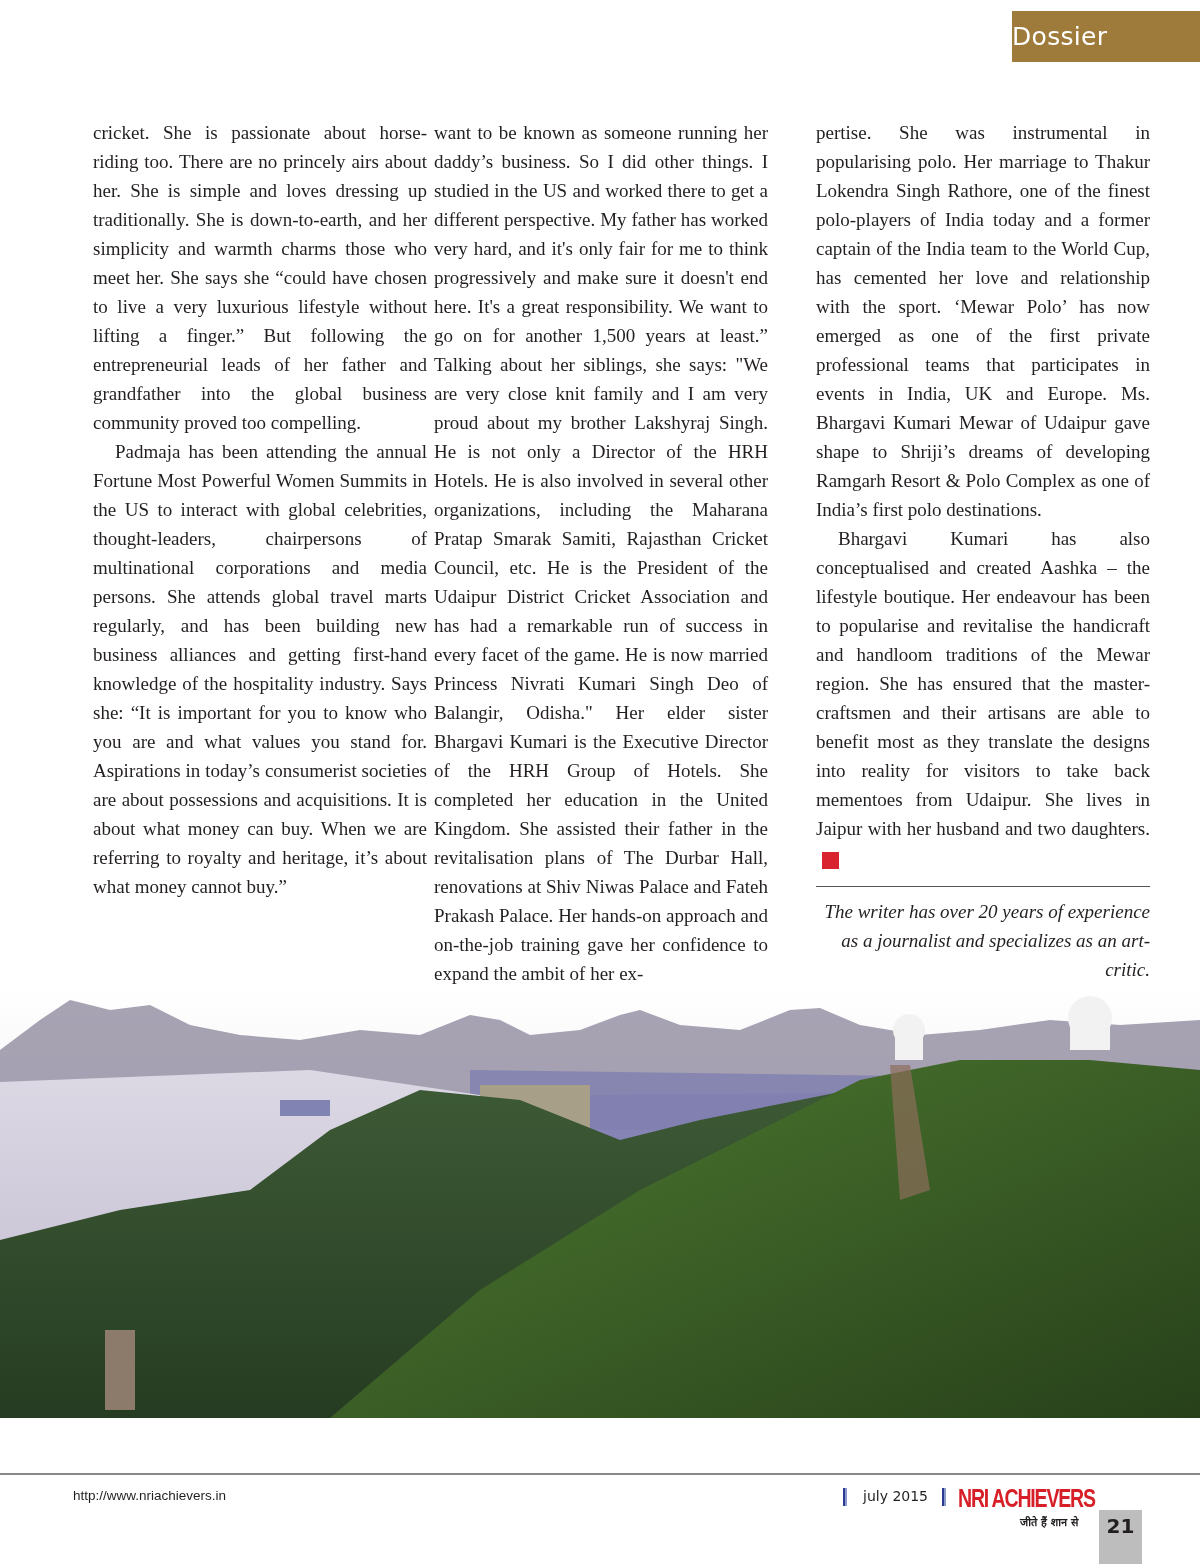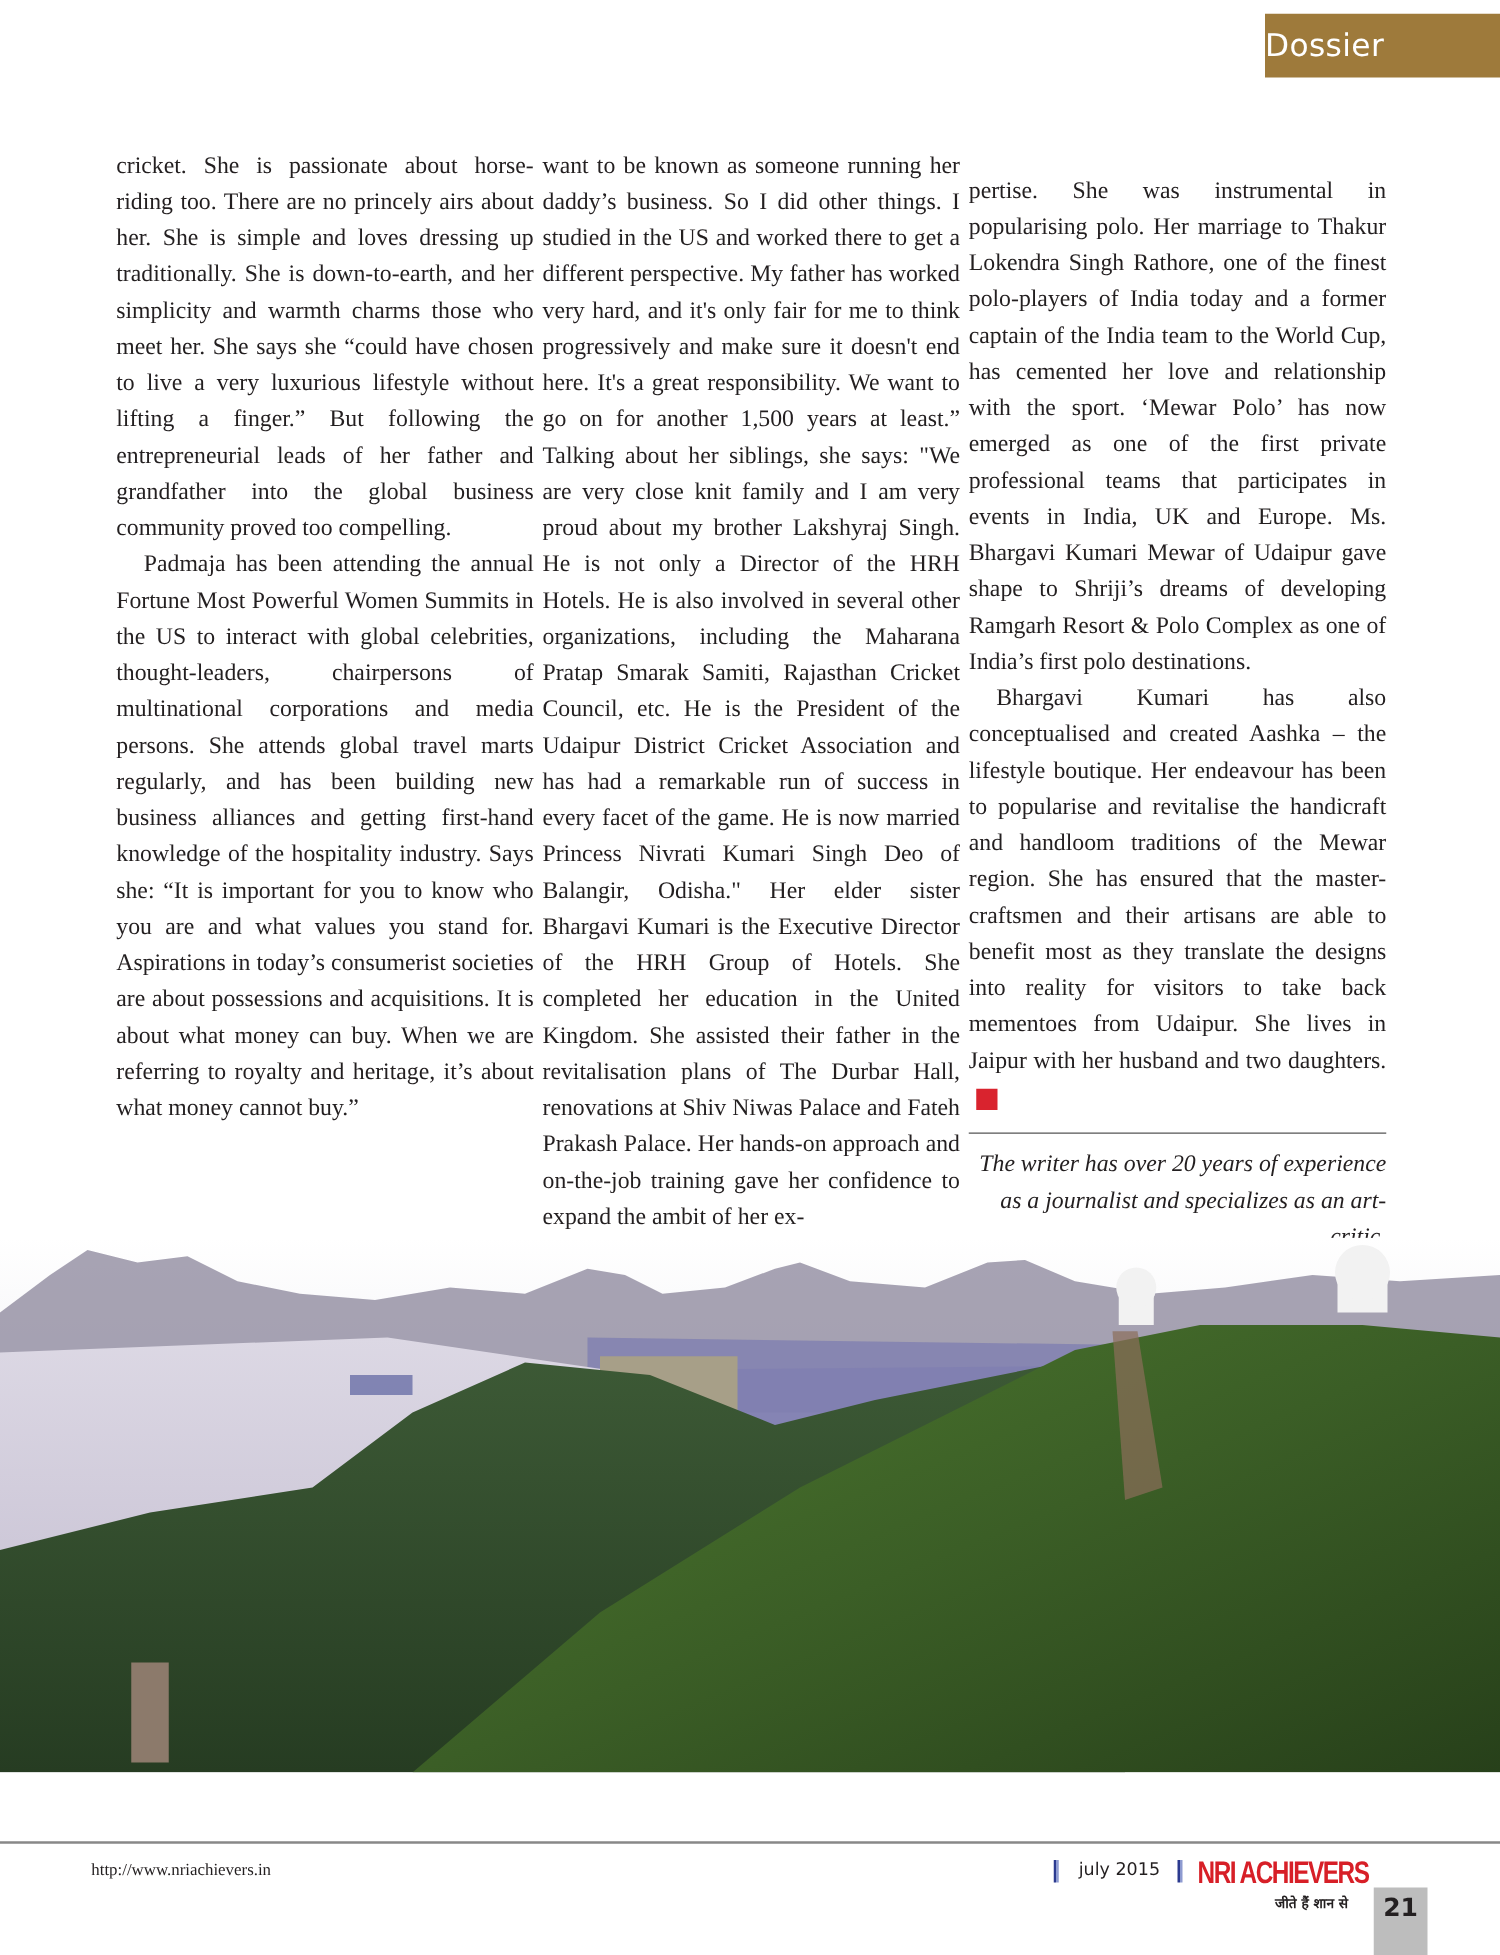--- a/index.html
+++ b/index.html
@@ -10,21 +10,21 @@
     position: absolute; left: 1012px; top: 11px; width: 188px; height: 51px;
     background: #9e7a3b; color: #ffffff;
     font-family: "DejaVu Sans", "Liberation Sans", sans-serif; font-size: 25px;
     line-height: 51px; letter-spacing: 0.3px;
   }
 
   .columns { position: absolute; top: 118px; left: 73px; width: 1054px; height: 880px; }
   .col { position: absolute; top: 0; width: 334px; }
   .col-1 { left: 0; margin-left: 20px; }
   .col-2 { left: 361px; }
-  .col-3 { left: 702px; margin-top: 20px; }
+  .col-3 { left: 743px; }
 
   .col p {
     font-size: 19px; line-height: 29px; text-align: justify;
     hyphens: manual;
   }
   .col p.indent { text-indent: 22px; }
 
   .end-mark {
     display: inline-block; width: 17px; height: 17px; background: #d9232e; color: #fff;
     font-style: italic; font-weight: bold; font-size: 15px; line-height: 17px; text-align: center;
@@ -35,21 +35,21 @@
   .rule { border: 0; border-top: 1.5px solid #555; margin: 14px 0 10px; }
   .bio { text-align: right; font-style: italic; font-size: 19px; line-height: 29px; }
 
   
   .photo { position: absolute; left: 0; top: 990px; width: 1200px; height: 428px; overflow: hidden; }
   .photo svg { display: block; }
 
   .footer-rule { position: absolute; left: 0; top: 1473px; width: 1200px; height: 2px; background: #888; }
   .footer-url {
     position: absolute; left: 73px; top: 1488px;
-    font-family: Liberation Serif, serif; font-size: 13.5px; color: #231f20;
+    font-family: Liberation Sans, sans-serif; font-size: 13.5px; color: #231f20;
   }
   .footer-right { position: absolute; top: 1484px; left: 843px; height: 80px; }
   .bar-mark { position: absolute; top: 4px; width: 4px; height: 18px; background: linear-gradient(90deg, #2b3a8f 0 50%, #8d9ad0 50% 100%); }
   .issue-date {
     position: absolute; left: 20px; top: 4px; font-family: "DejaVu Sans", sans-serif; font-size: 14px; color: #231f20; white-space: nowrap;
   }
   .brand {
     position: absolute; left: 115px; top: 0; font-family: "Liberation Sans", sans-serif; font-weight: bold;
     font-size: 25px; color: #d71f27; letter-spacing: -1.5px; transform: scaleX(0.78); transform-origin: left top; white-space: nowrap;
   }

